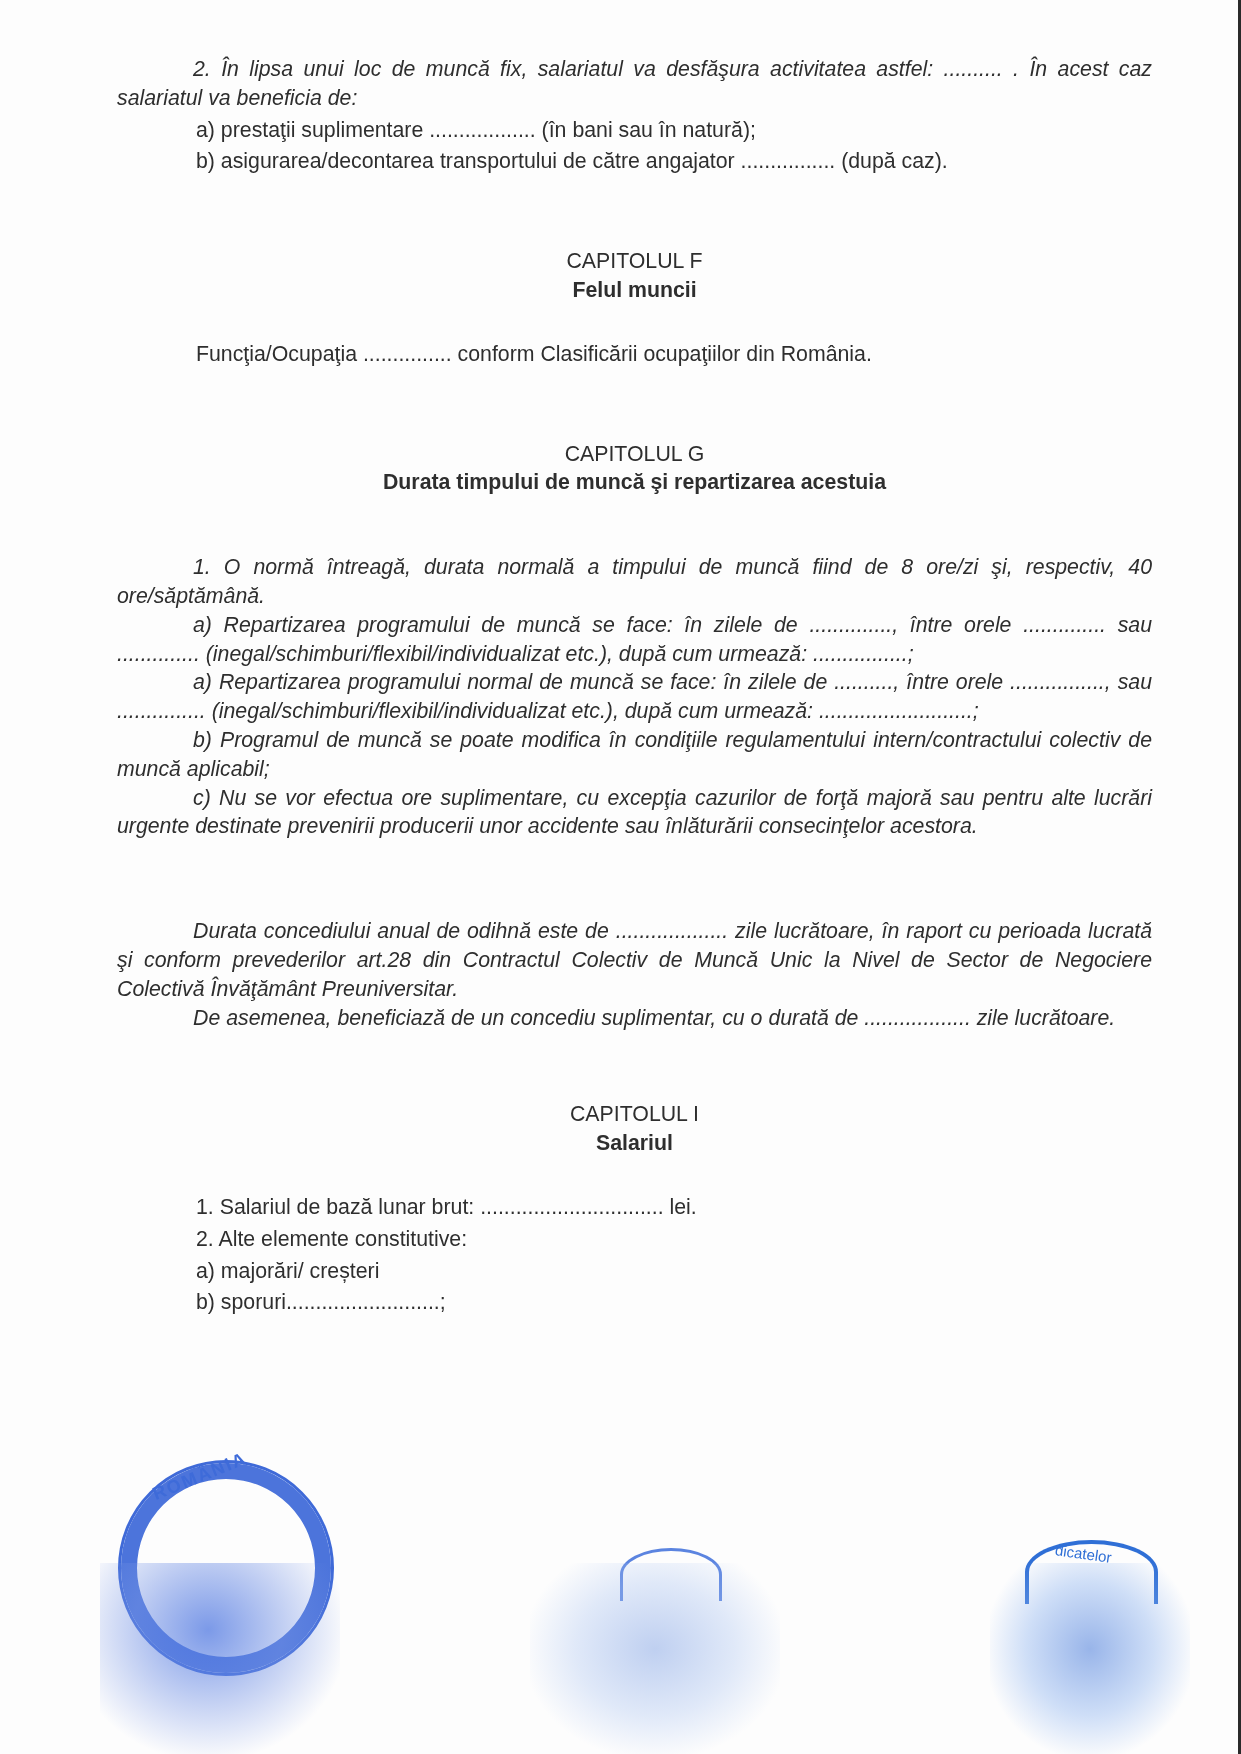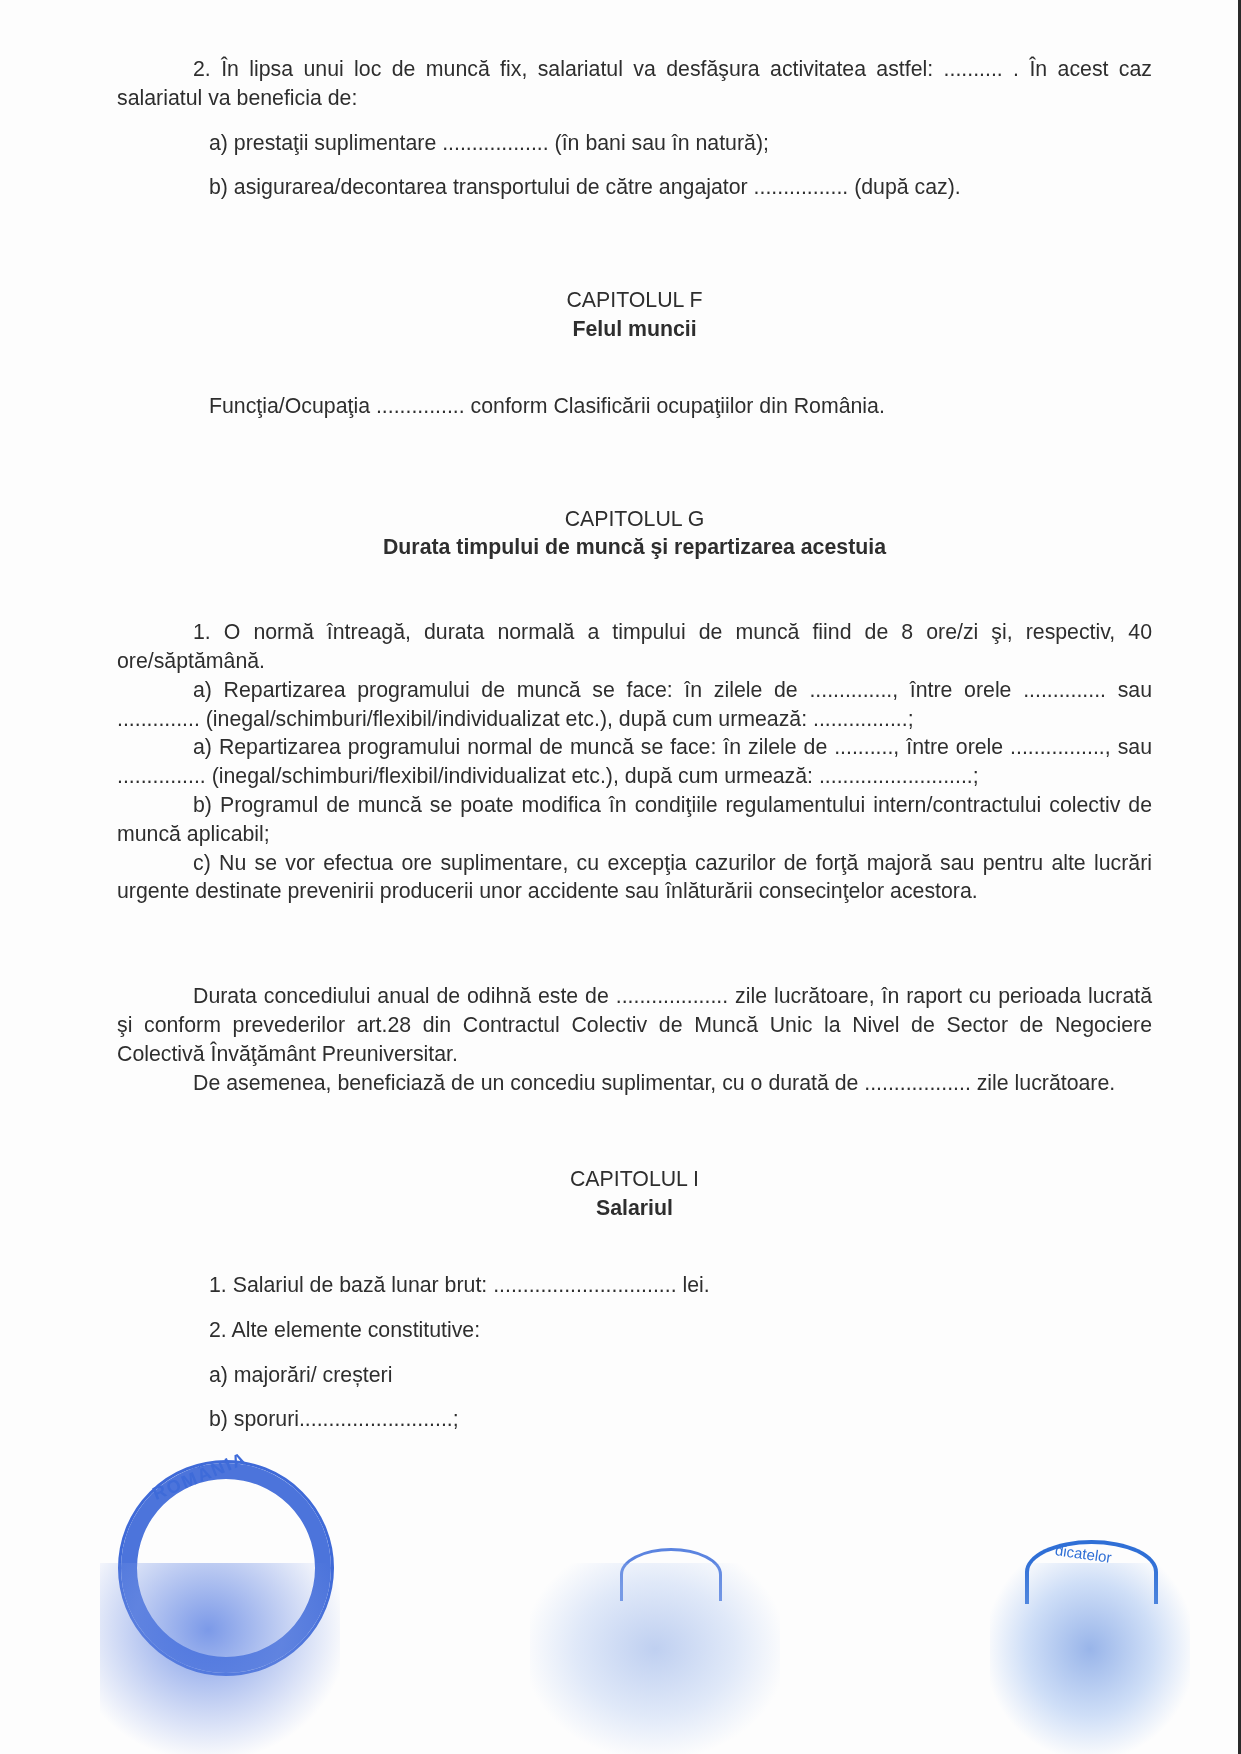--- a/index.html
+++ b/index.html
@@ -3,22 +3,22 @@
   <meta charset="utf-8">
   <style>
     html, body { margin: 0; padding: 0; }
     body {
       width: 1241px; height: 1754px; background: #fdfdfd; position: relative; overflow: hidden;
       font-family: "Liberation Sans", sans-serif; color: #2e2e2e;
     }
     .page-edge { position: absolute; top: 0; right: 0; width: 3px; height: 1754px; background: #2a2a2a; }
     .doc { position: absolute; left: 117px; top: 55px; width: 1035px; font-size: 21.3px; line-height: 28.8px; }
     .p { text-align: justify; margin: 0; }
-    .ind { text-indent: 76px; }
-    .li { padding-left: 76px; margin: 16px; }
+    .ind { text-indent: 76px; font-style: italic; }
+    .li { padding-left: 76px; margin: 3px; }
     .chap { text-align: center; margin: 12px; }
     .chap .ttl { font-weight: bold; }
     .gap-s { height: 20px; }
     .gap-m { height: 44px; }
     .gap-l { height: 56px; }
     .stamp { position: absolute; border-radius: 50%; }
     .stamp-left {
       left: 118px; top: 1460px; width: 210px; height: 210px;
       border: 3px solid #3f6ad8; box-shadow: inset 0 0 0 14px rgba(255,255,255,0), inset 0 0 0 16px #4c74db;
     }

